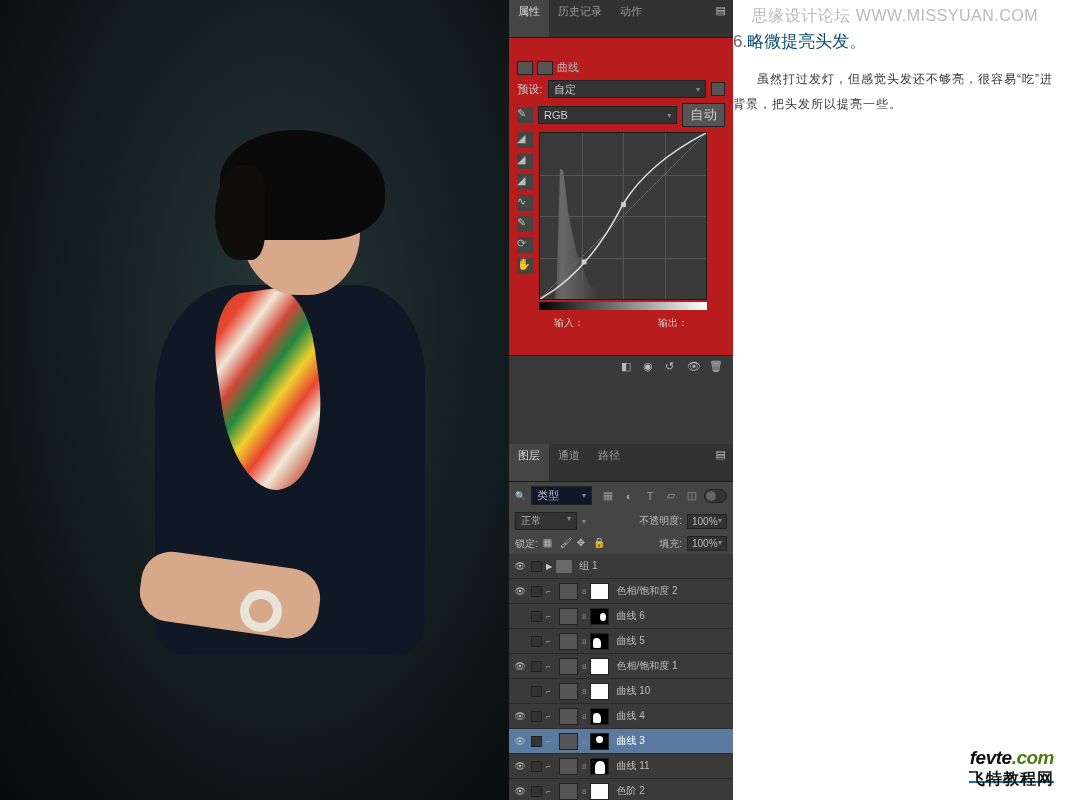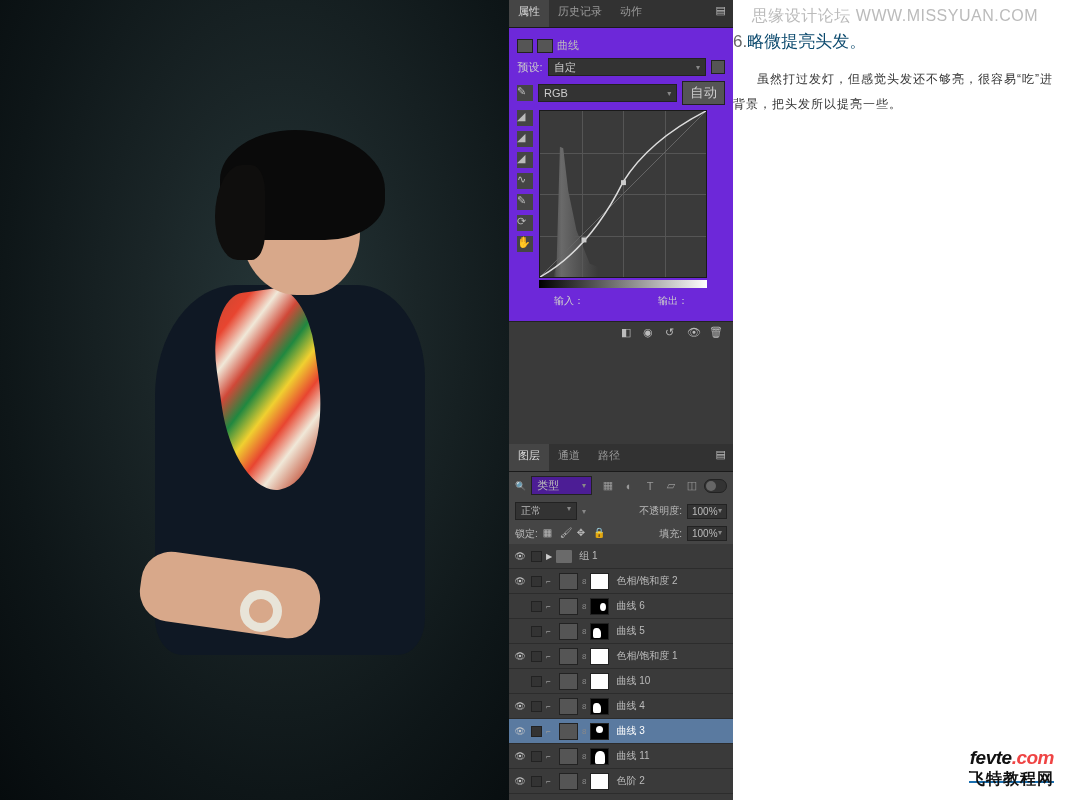--- a/index.html
+++ b/index.html
@@ -9,26 +9,26 @@
 .portrait { position: absolute; left: 100px; top: 130px; width: 340px; height: 640px; }
 .head { position: absolute; left: 140px; top: 20px; width: 120px; height: 145px; background: #d8a88a; border-radius: 55% 50% 45% 50%; }
 .hair { position: absolute; left: 120px; top: 0; width: 165px; height: 110px; background: #0a0a0a; border-radius: 50% 60% 40% 30%; }
 .hair2 { position: absolute; left: 115px; top: 35px; width: 50px; height: 95px; background: #0f0e0d; border-radius: 60% 30% 30% 50%; }
 .body { position: absolute; left: 55px; top: 155px; width: 270px; height: 370px; background: #0f1824; border-radius: 30% 25% 10% 10%; }
 .scarf { position: absolute; left: 120px; top: 160px; width: 100px; height: 200px; background: linear-gradient(135deg,#c04830 0%,#e84530 15%,#f0e8d8 25%,#d04838 35%,#208840 45%,#f0d030 55%,#e84530 65%,#f0e8d8 75%,#c04830 90%); border-radius: 40% 35% 60% 50%; transform: rotate(-8deg); }
 .arm { position: absolute; left: 40px; top: 430px; width: 180px; height: 70px; background: #d8a88a; border-radius: 30px; transform: rotate(8deg); }
 .bracelet { position: absolute; left: 140px; top: 460px; width: 42px; height: 42px; border: 9px solid #e8e4d8; border-radius: 50%; }
 
 .panels { position: absolute; left: 509px; top: 0; width: 224px; height: 800px; background: #3a3a3a; color: #bbb; font-size: 11px; }
-.panel-tabs { display: flex; background: #323232; height: 28px; border-bottom: 1px solid #1a1a1a; }
+.panel-tabs { display: flex; background: #323232; height: 38px; border-bottom: 1px solid #1a1a1a; }
 .panel-tab { padding: 4px 9px; cursor: pointer; color: #999; }
 .panel-tab.active { background: #454545; color: #ddd; }
 .panel-menu { margin-left: auto; padding: 4px 7px; }
 
-.curves-body { padding: 10px 8px; background: #6d28d9; }
+.curves-body { padding: 22px 8px; background: #b91c1c; }
 .curves-icons { display: flex; gap: 4px; margin-bottom: 5px; align-items: center; }
 .ci { width: 16px; height: 14px; background: #555; border: 1px solid #222; display: inline-block; }
 .preset-row, .channel-row { display: flex; align-items: center; gap: 5px; margin-bottom: 5px; }
 .lbl { width: 26px; color: #ccc; text-align: center; }
 .dropdown { flex: 1; background: #333; border: 1px solid #222; color: #ccc; padding: 2px 5px; height: 18px; display: flex; align-items: center; justify-content: space-between; }
 .dd-arr { font-size: 8px; color: #888; }
 .auto-btn { background: #555; border: 1px solid #222; padding: 2px 7px; color: #ccc; }
 .curve-area { display: flex; gap: 4px; }
 .curve-tools { display: flex; flex-direction: column; gap: 5px; width: 18px; }
 .ct { width: 16px; height: 16px; background: #454545; }
@@ -36,21 +36,21 @@
 .grid-v,.grid-h { position: absolute; background: #555; }
 .grid-v { width: 1px; height: 100%; } .grid-h { height: 1px; width: 100%; }
 .histo { position: absolute; bottom: 0; left: 0; width: 100%; height: 80%; background: linear-gradient(to right, transparent 0%, transparent 8%, #5a5a5a 10%, #6a6a6a 13%, #5a5a5a 20%, transparent 35%, transparent 100%); clip-path: polygon(0 100%, 8% 100%, 10% 90%, 12% 2%, 14% 3%, 17% 35%, 22% 65%, 30% 90%, 45% 97%, 100% 100%); }
 .curve-line { position: absolute; width: 100%; height: 100%; }
 .io-row { display: flex; justify-content: space-around; padding: 6px 0 3px; color: #ccc; font-size: 10px; }
 .panel-footer { display: flex; justify-content: flex-end; gap: 4px; padding: 4px 6px; background: #3a3a3a; border-top: 1px solid #222; }
 .pf { width: 18px; height: 15px; }
 
 .layers-panel { position: absolute; top: 444px; left: 0; right: 0; }
 .filter-row { display: flex; align-items: center; gap: 5px; padding: 4px 6px; background: #454545; }
-.filter-dd { background: #4c1d95; border: 1px solid #222; padding: 1px 5px; width: 68px; display: flex; justify-content: space-between; align-items: center; }
+.filter-dd { background: #0f172a; border: 1px solid #222; padding: 1px 5px; width: 68px; display: flex; justify-content: space-between; align-items: center; }
 .filter-icons { display: flex; gap: 7px; margin-left: 4px; }
 .fi { width: 14px; height: 14px; color: #999; display: flex; align-items: center; justify-content: center; font-size: 11px; }
 .filter-toggle { margin-left: auto; width: 26px; height: 14px; background: #333; border: 1px solid #222; border-radius: 7px; position: relative; }
 .filter-toggle::after { content: ''; position: absolute; left: 1px; top: 1px; width: 10px; height: 10px; background: #666; border-radius: 50%; }
 .blend-row, .lock-row { display: flex; align-items: center; gap: 5px; padding: 3px 6px; background: #454545; font-size: 10px; }
 .blend-dd { background: #333; border: 1px solid #222; padding: 1px 5px; width: 62px; display: flex; justify-content: space-between; }
 .opac-lbl { margin-left: auto; }
 .opac-val { background: #333; border: 1px solid #222; padding: 1px 4px; width: 40px; display: flex; justify-content: space-between; }
 .lock-icons { display: flex; gap: 4px; }
 .li { width: 13px; height: 13px; }
@@ -71,21 +71,21 @@
 
 .article { position: absolute; left: 733px; top: 0; width: 333px; padding: 30px 12px 12px 0; }
 .watermark { position: absolute; right: 28px; top: 6px; font-size: 16px; color: #bbb; letter-spacing: 0.5px; }
 .step-title { font-size: 17px; color: #333; margin-bottom: 14px; }
 .step-num { color: #666; }
 .step-hl { color: #0c4a6e; }
 .article p { font-size: 12px; line-height: 2.1; color: #333; text-indent: 2em; letter-spacing: 1px; }
 
 .logo { position: absolute; right: 12px; bottom: 10px; text-align: right; }
 .logo-main { font-size: 19px; font-weight: bold; font-style: italic; color: #111; letter-spacing: -0.5px; }
-.logo-main .com { color: #ef4444; }
+.logo-main .com { color: #4d7c0f; }
 .logo-sub { font-size: 16px; font-weight: bold; color: #111; background: linear-gradient(to bottom, transparent 55%, #1a6fb0 55%, #1a6fb0 65%, transparent 65%); letter-spacing: 1px; }
 </style>
 </head>
 <body>
 
 <div class="canvas-area">
   <div class="portrait">
     <div class="body"></div>
     <div class="scarf"></div>
     <div class="head"></div>

